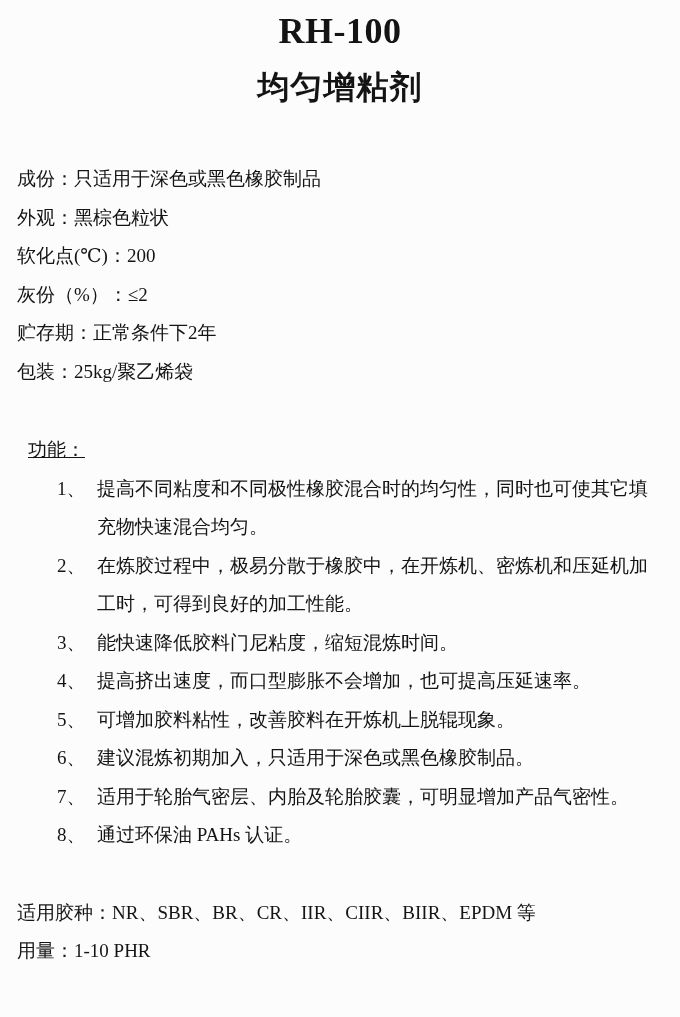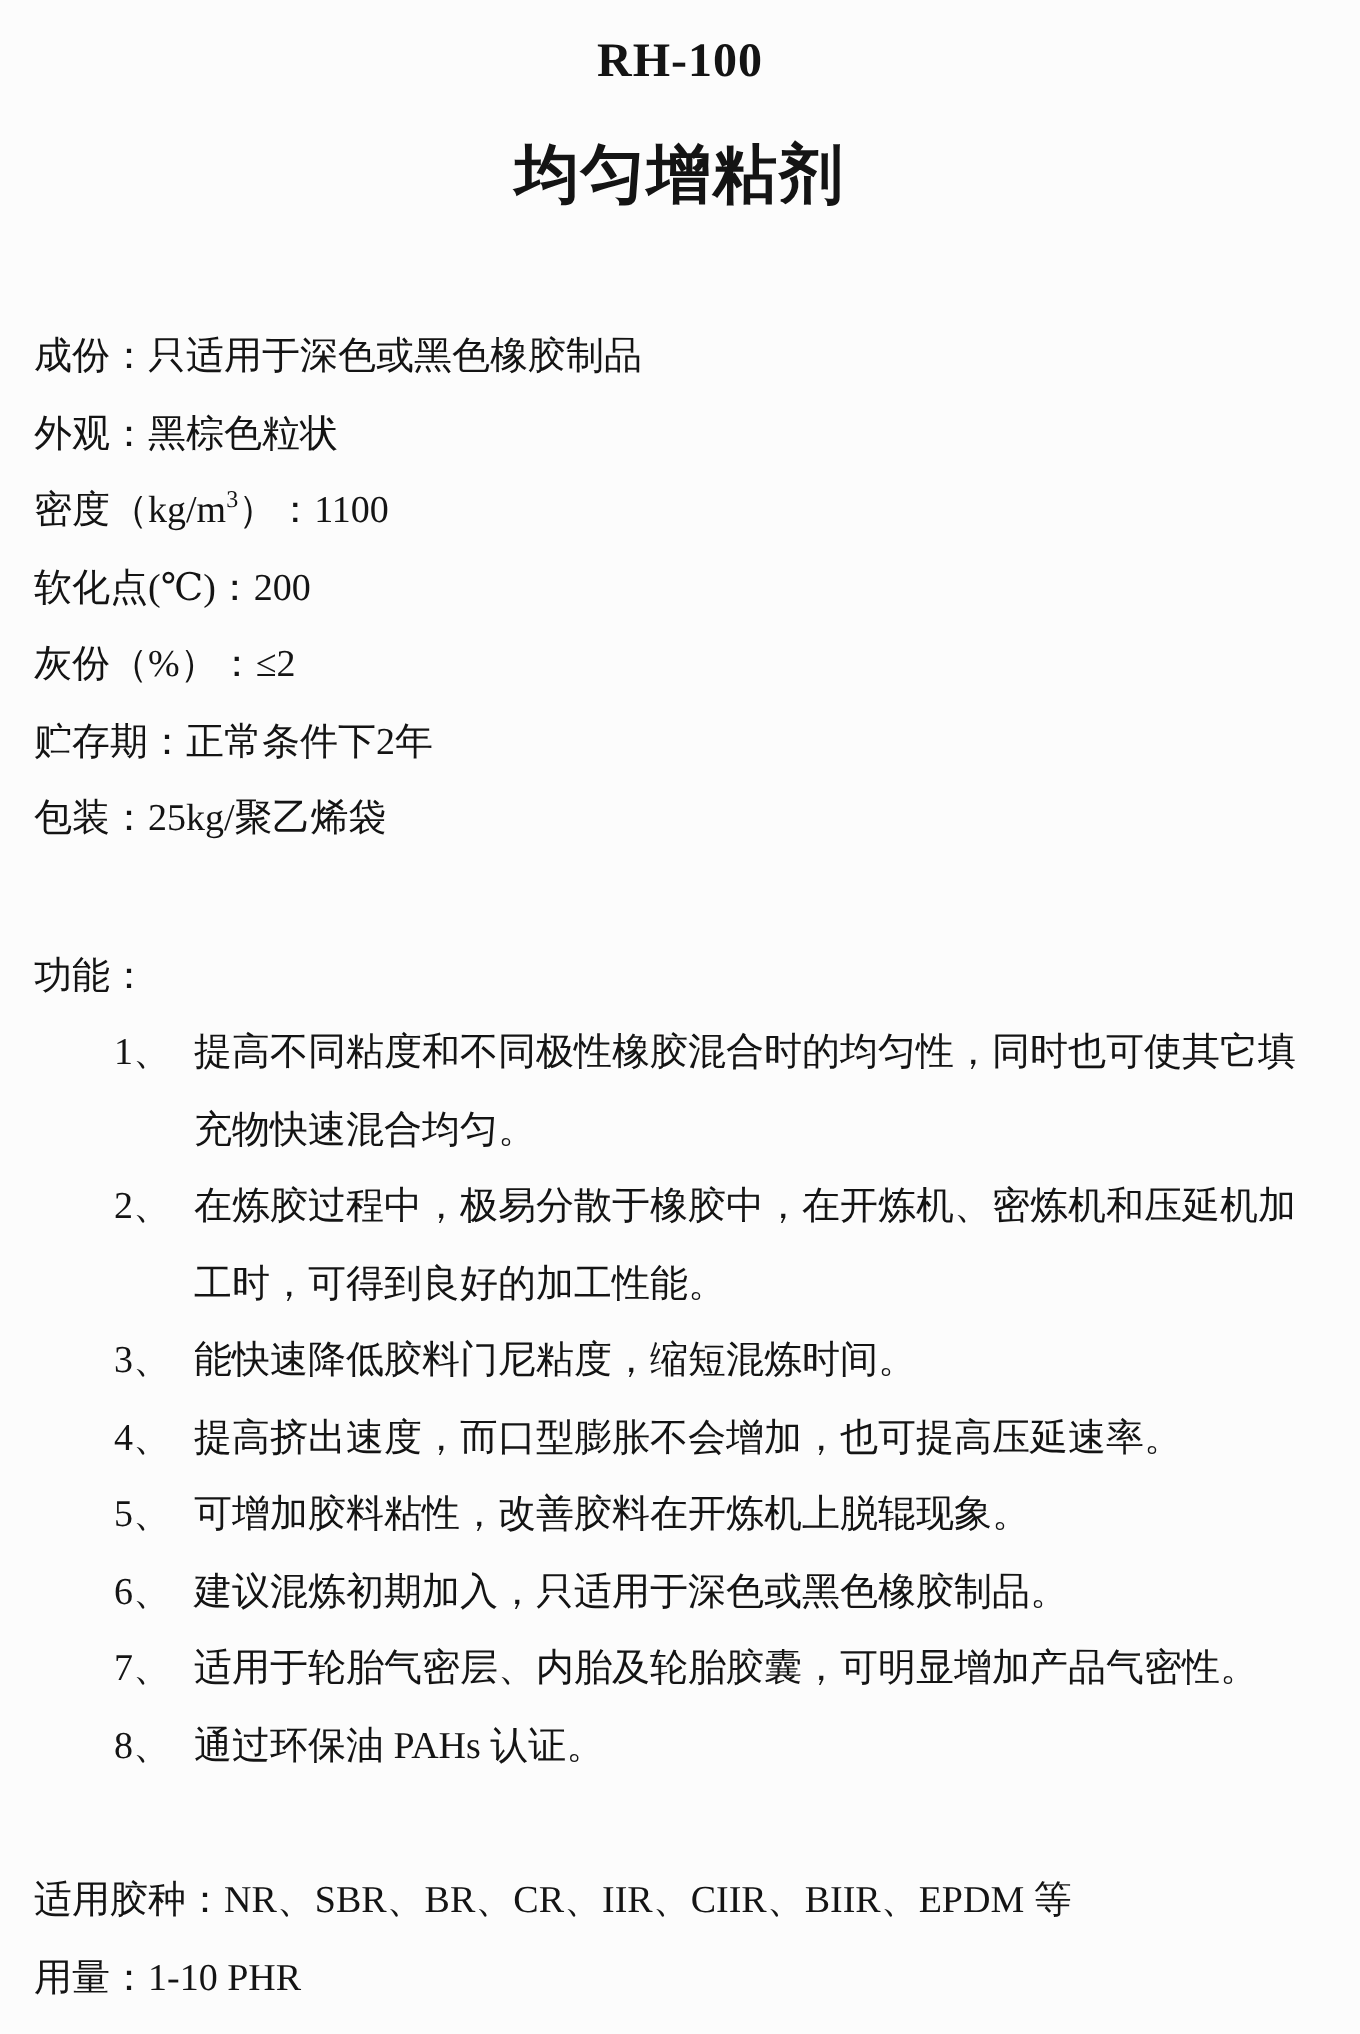--- a/index.html
+++ b/index.html
@@ -17,21 +17,21 @@
     font-family: "Liberation Serif", "DejaVu Serif", serif;
     overflow: hidden;
     box-sizing: border-box;
   }
   .doc-header {
     padding-top: 10px;
     text-align: center;
   }
   .doc-header h1 {
     margin: 0;
-    font-size: 24px;
+    font-size: 36px;
     line-height: 42px;
     font-weight: bold;
     letter-spacing: 0.5px;
   }
   .doc-header h2 {
     margin: 12px;
     font-size: 32px;
     line-height: 46px;
     font-weight: bold;
     letter-spacing: 1px;
@@ -48,22 +48,23 @@
   }
   .props sup {
     font-size: 12px;
     line-height: 0;
   }
   .functions {
     margin-top: 40px;
     font-size: 19px;
   }
   .func-heading {
-    padding-left: 17px;
+    padding-left: 28px;
     line-height: 38.5px;
+    text-decoration: underline;
   }
   .func-list {
     margin: 0;
     padding: 0;
   }
   .func-item {
     display: flex;
     align-items: flex-start;
     padding-left: 57px;
     padding-right: 26px;
@@ -93,21 +94,20 @@
 <div class="page">
 
   <header class="doc-header">
     <h1>RH-100</h1>
     <h2>均匀增粘剂</h2>
   </header>
 
   <section class="props">
     <div class="line">成份：只适用于深色或黑色橡胶制品</div>
     <div class="line">外观：黑棕色粒状</div>
-    <div class="line"><span>密度（kg/m</span><sup>3</sup><span>）：1100</span></div>
     <div class="line">软化点(℃)：200</div>
     <div class="line">灰份（%）：≤2</div>
     <div class="line">贮存期：正常条件下2年</div>
     <div class="line">包装：25kg/聚乙烯袋</div>
   </section>
 
   <section class="functions">
     <div class="func-heading">功能：</div>
     <div class="func-list">
       <div class="func-item">

